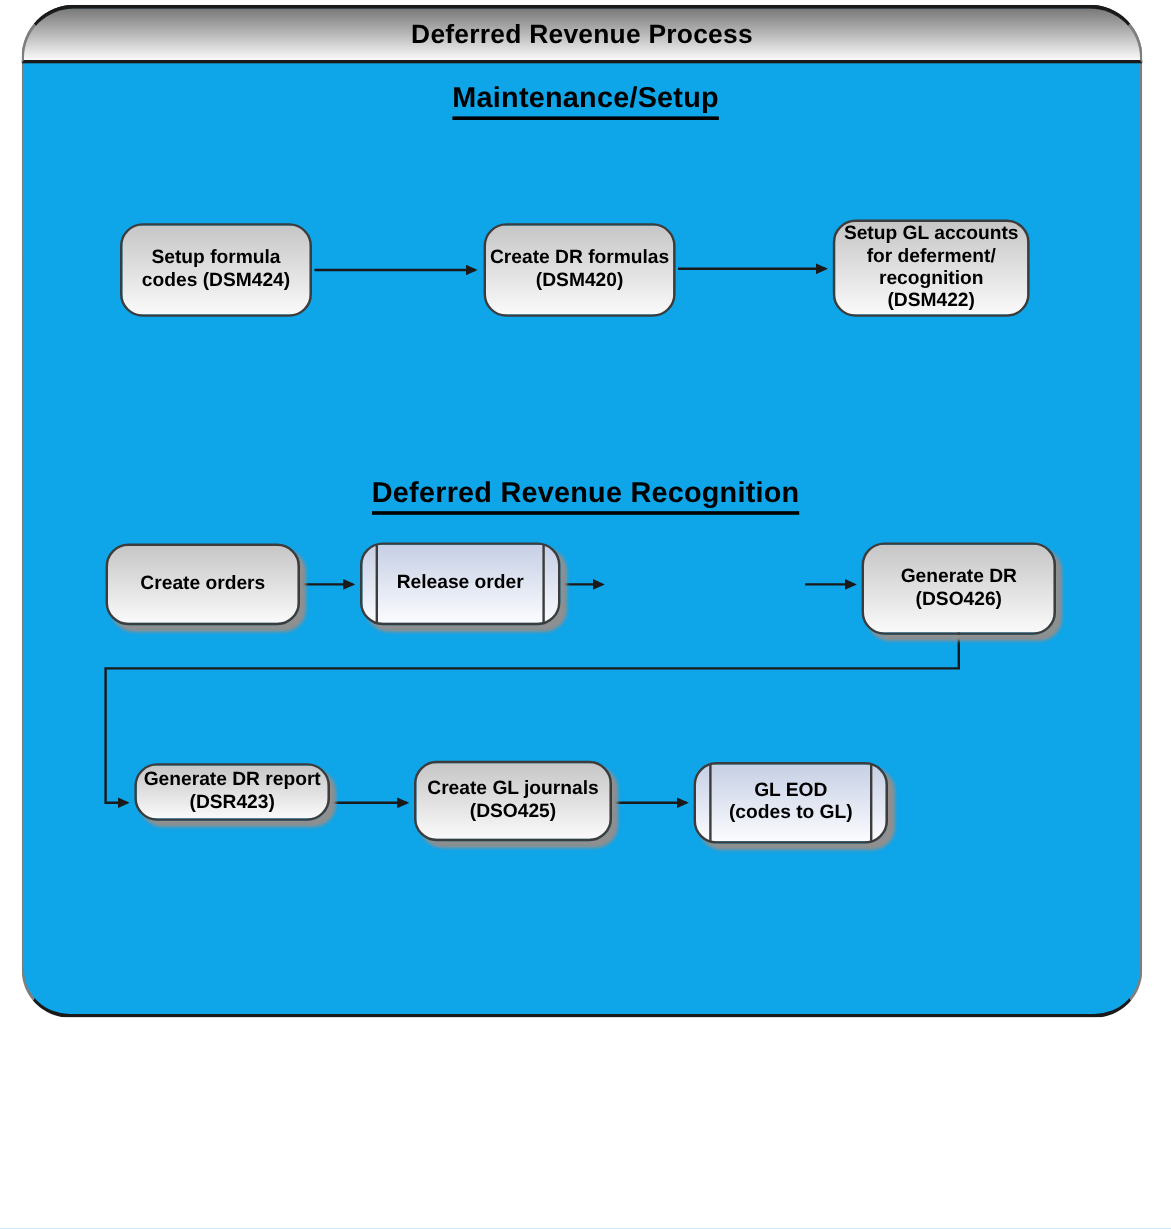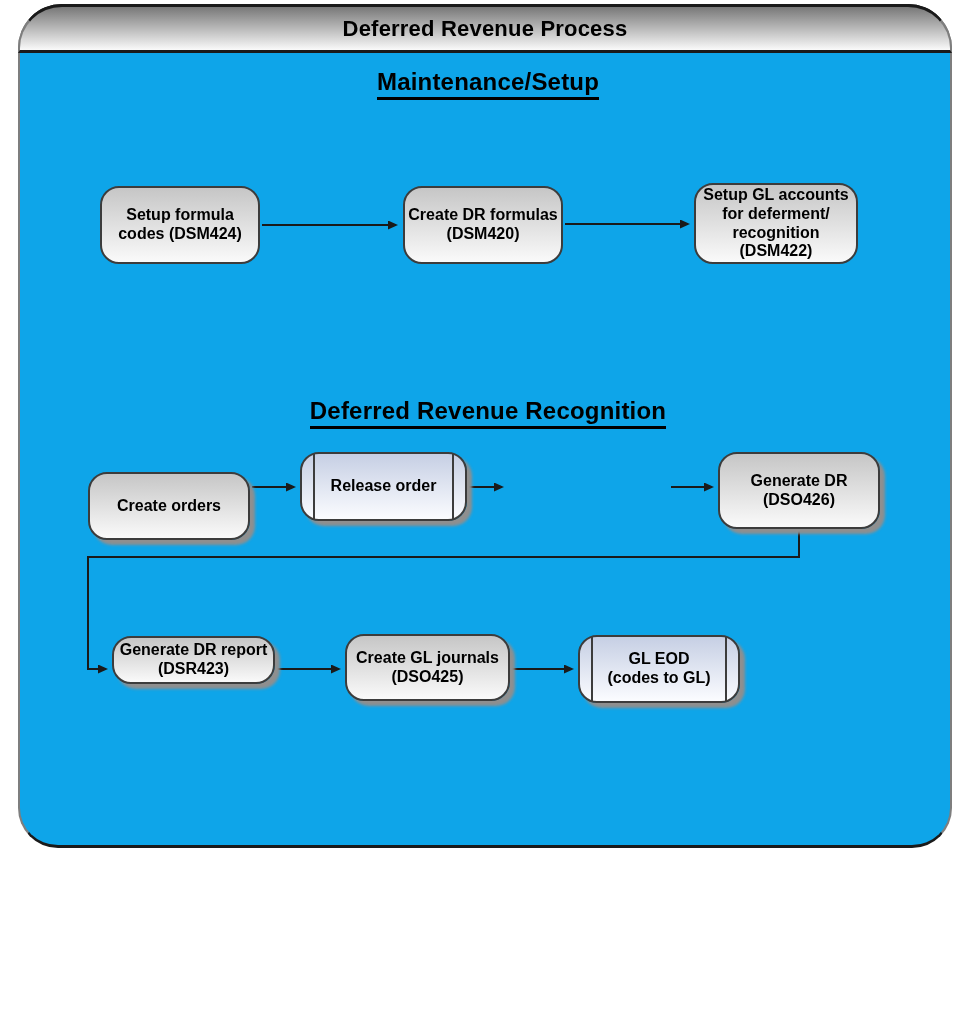--- a/index.html
+++ b/index.html
@@ -59,21 +59,21 @@
   .gray{background:linear-gradient(to bottom,var(--process-top),var(--process-bottom));}
   .blue{background:linear-gradient(to bottom,var(--predefined-top),var(--predefined-bottom));}
   .shadowed{box-shadow:5px 5px 3px var(--box-shadow);}
   .pp-bar{position:absolute;top:0;bottom:0;width:0;border-left:2px solid var(--box-border);z-index:1;}
   .pp-bar.left{left:11px;}
   .pp-bar.right{right:11px;}
   
   #n-r1b1{left:100px;top:186px;width:160px;height:78px;}
   #n-r1b2{left:403px;top:186px;width:160px;height:78px;}
   #n-r1b3{left:694px;top:183px;width:164px;height:81px;}
-  #n-r2b1{left:88px; top:453px;width:162px;height:68px;margin-top:19px;}
+  #n-r2b1{left:88px; top:453px;width:162px;height:68px;}
   #n-r2b2{left:300px;top:452px;width:167px;height:69px;}
   #n-r2b3{left:508px;top:452px;width:161px;height:69px;}
   #n-r2b4{left:718px;top:452px;width:162px;height:77px;}
   #n-r3b1{left:112px;top:636px;width:163px;height:48px;}
   #n-r3b2{left:345px;top:634px;width:165px;height:67px;}
   #n-r3b3{left:578px;top:635px;width:162px;height:68px;}
   .connectors{position:absolute;left:0;top:0;width:976px;height:1024px;pointer-events:none;}
 </style>
 </head>
 <body>

